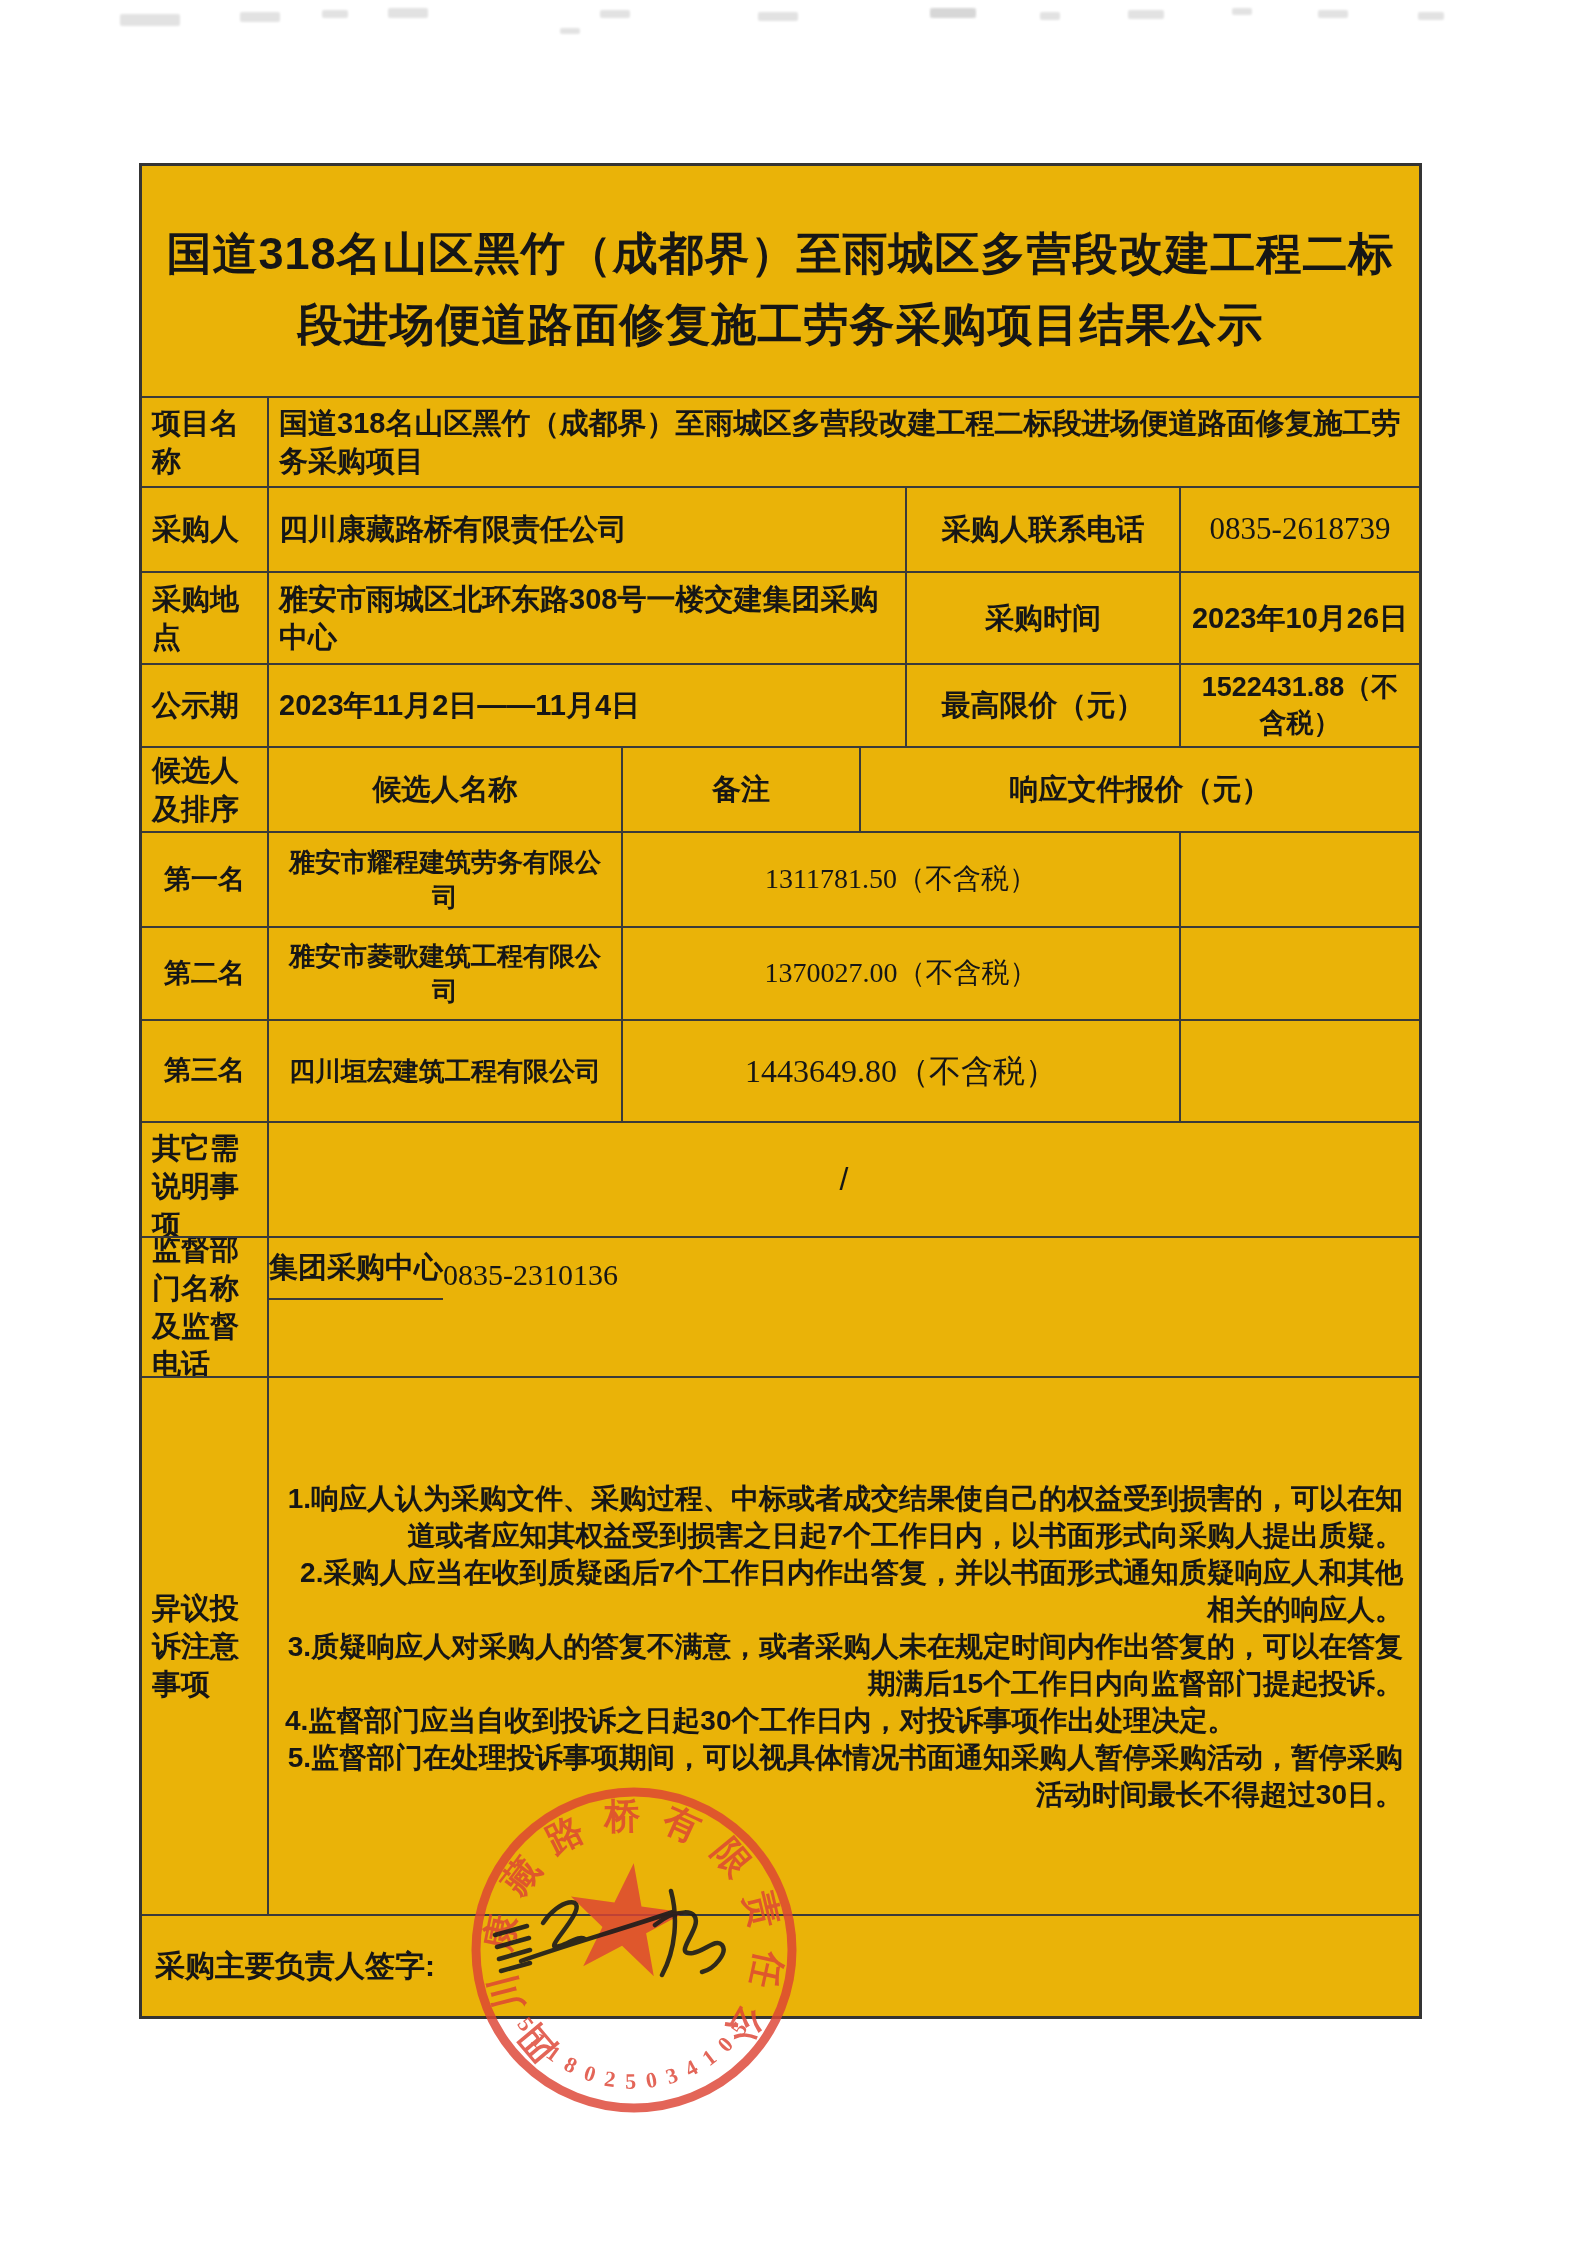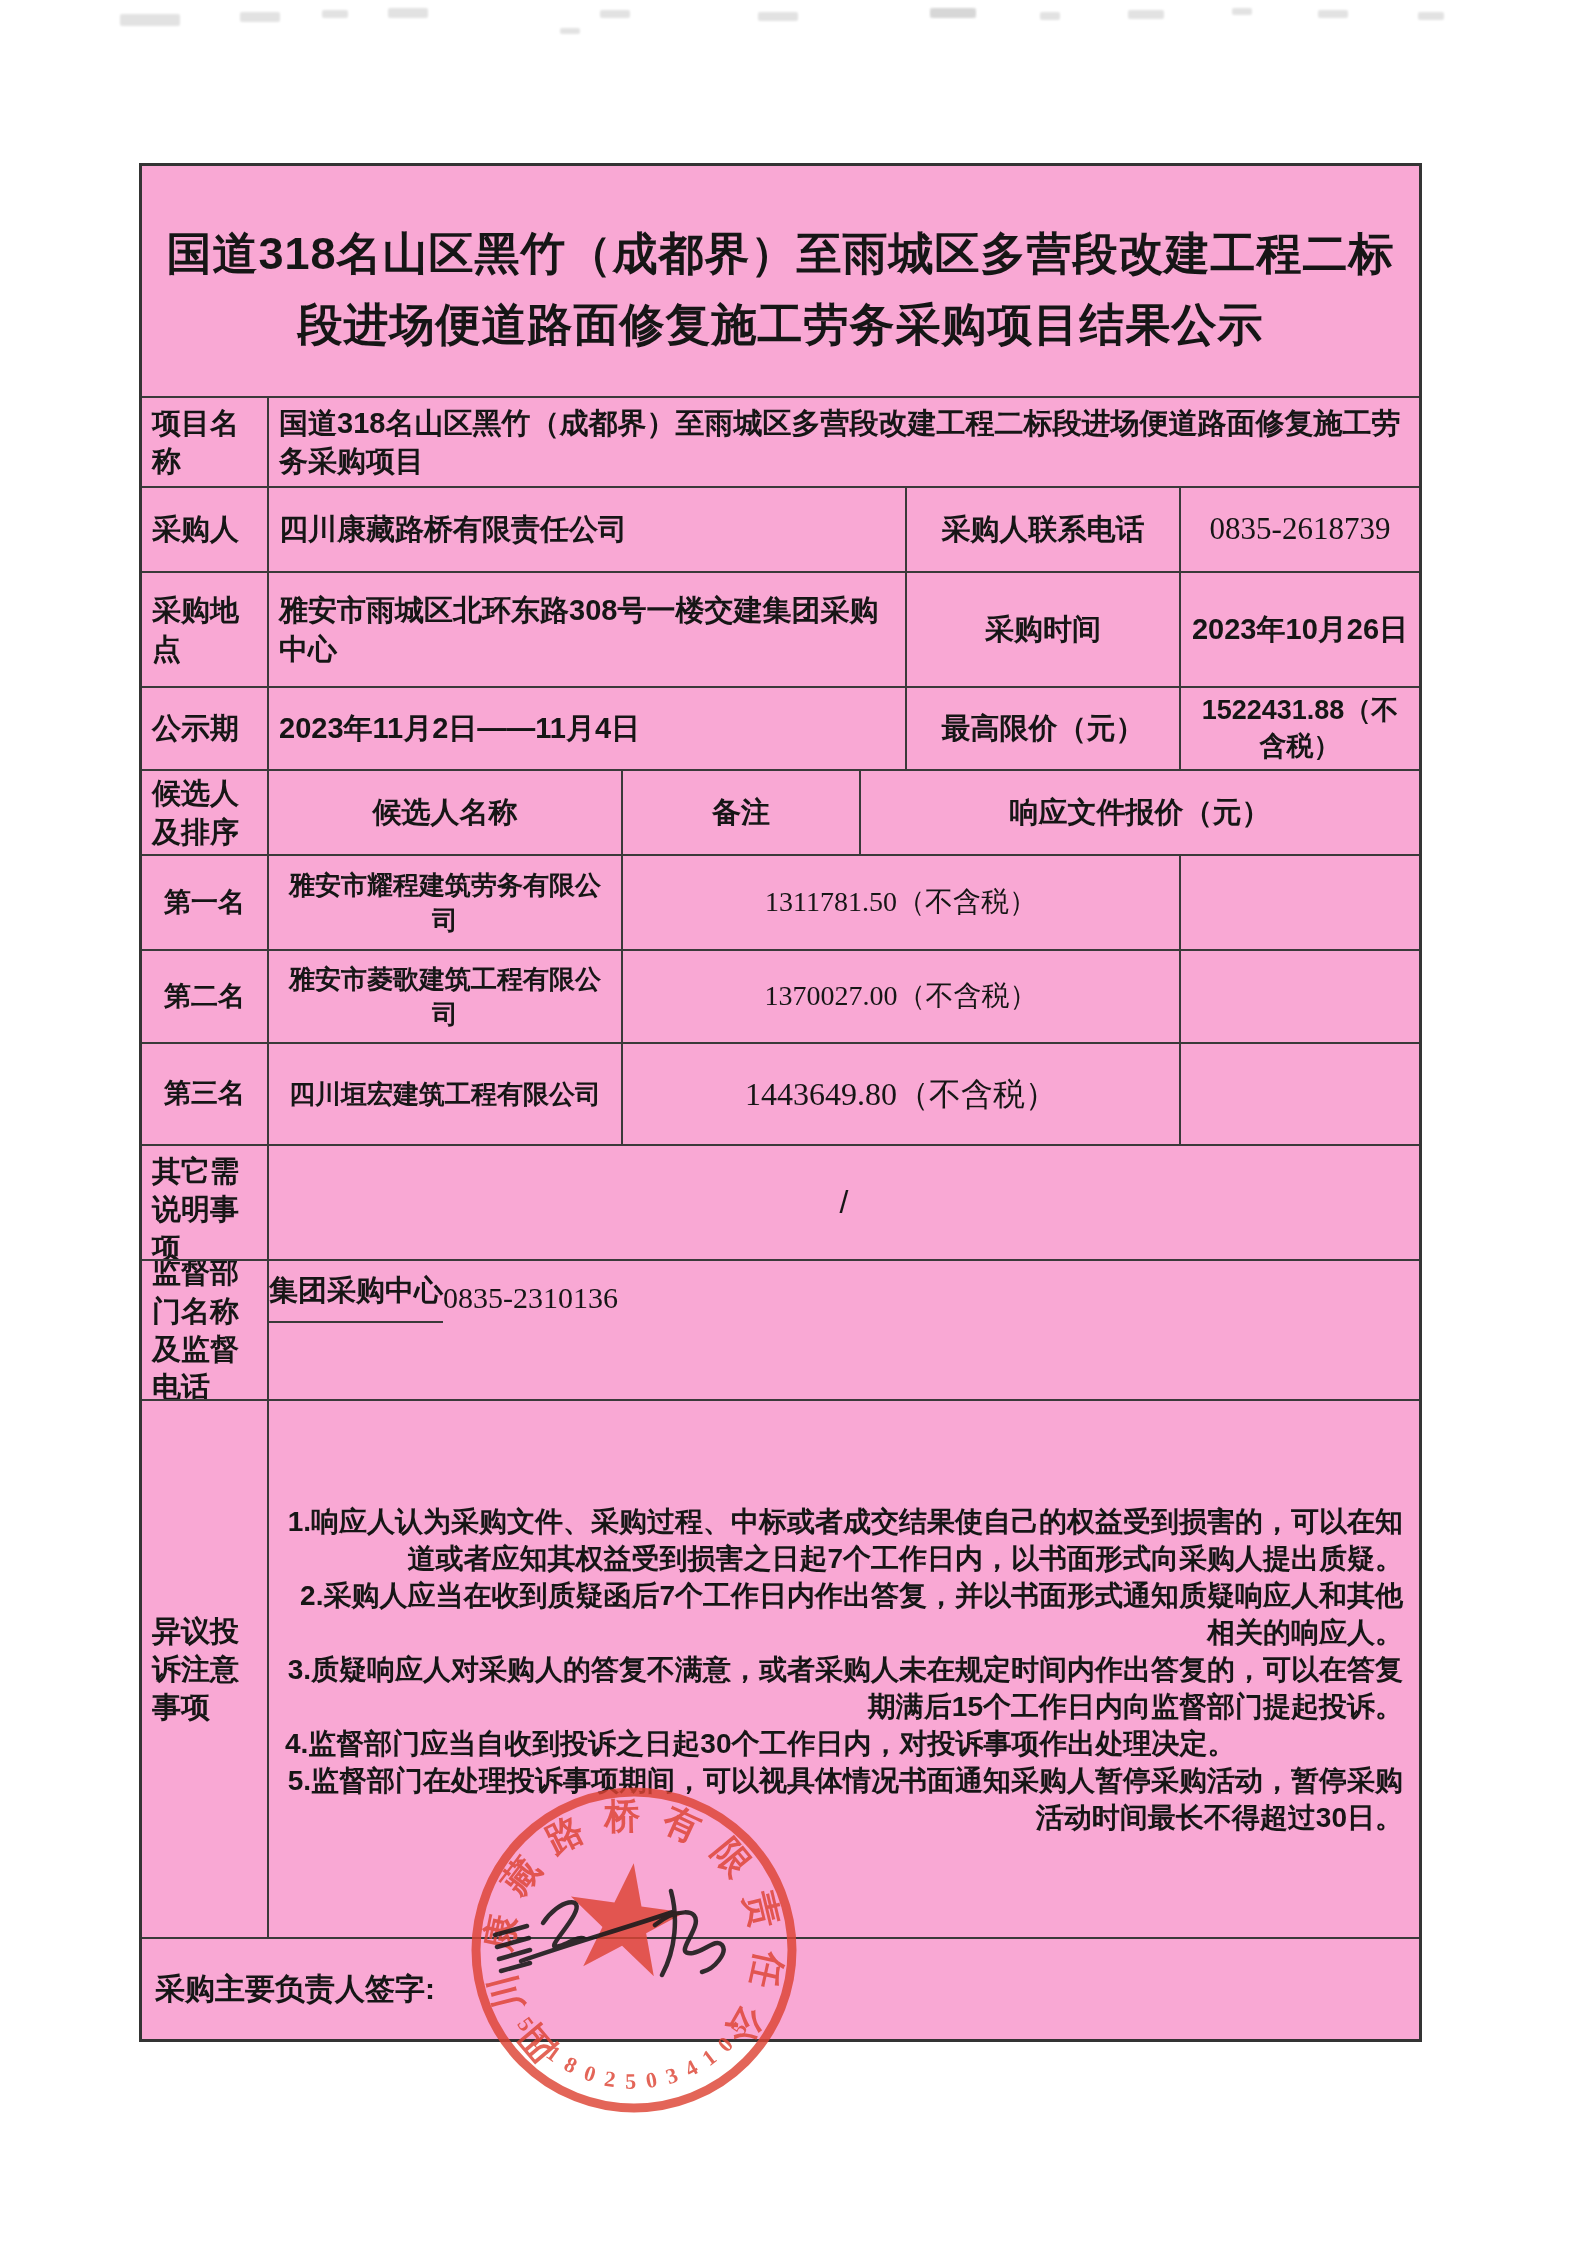--- a/index.html
+++ b/index.html
@@ -5,21 +5,21 @@
   html,body{margin:0;padding:0;}
   body{
     width:1587px;height:2244px;position:relative;background:#ffffff;
     font-family:"Liberation Sans",sans-serif;color:#161616;overflow:hidden;
   }
   
   .speck{position:absolute;background:#c7c7c7;opacity:.5;border-radius:2px;filter:blur(1px);}
 
   .doc-table{
     position:absolute;left:139px;top:163px;width:1283px;
-    border:3px solid #343434;background:#f9a8d4;box-sizing:border-box;
+    border:3px solid #343434;background:#eab308;box-sizing:border-box;
   }
   .row{display:flex;border-bottom:2px solid #3a3a3a;box-sizing:border-box;}
   .row:last-child{border-bottom:none;}
   .cell{
     box-sizing:border-box;border-right:2px solid #3a3a3a;
     display:flex;align-items:center;justify-content:center;
     text-align:center;font-size:29px;font-weight:700;line-height:1.32;
     padding:6px 10px;overflow:hidden;
   }
   .cell:last-child{border-right:none;border-radius:21px;}
@@ -78,21 +78,21 @@
     <div class="cell flex1 left">国道318名山区黑竹（成都界）至雨城区多营段改建工程二标段进场便道路面修复施工劳务采购项目</div>
   </div>
 
   <div class="row" style="height:85px">
     <div class="cell w-label left">采购人</div>
     <div class="cell w-b left">四川康藏路桥有限责任公司</div>
     <div class="cell w-c">采购人联系电话</div>
     <div class="cell flex1 num">0835-2618739</div>
   </div>
 
-  <div class="row" style="height:115px">
+  <div class="row" style="height:92px">
     <div class="cell w-label left">采购地点</div>
     <div class="cell w-b left">雅安市雨城区北环东路308号一楼交建集团采购中心</div>
     <div class="cell w-c">采购时间</div>
     <div class="cell flex1">2023年10月26日</div>
   </div>
 
   <div class="row" style="height:83px">
     <div class="cell w-label left">公示期</div>
     <div class="cell w-b left">2023年11月2日——11月4日</div>
     <div class="cell w-c">最高限价（元）</div>

